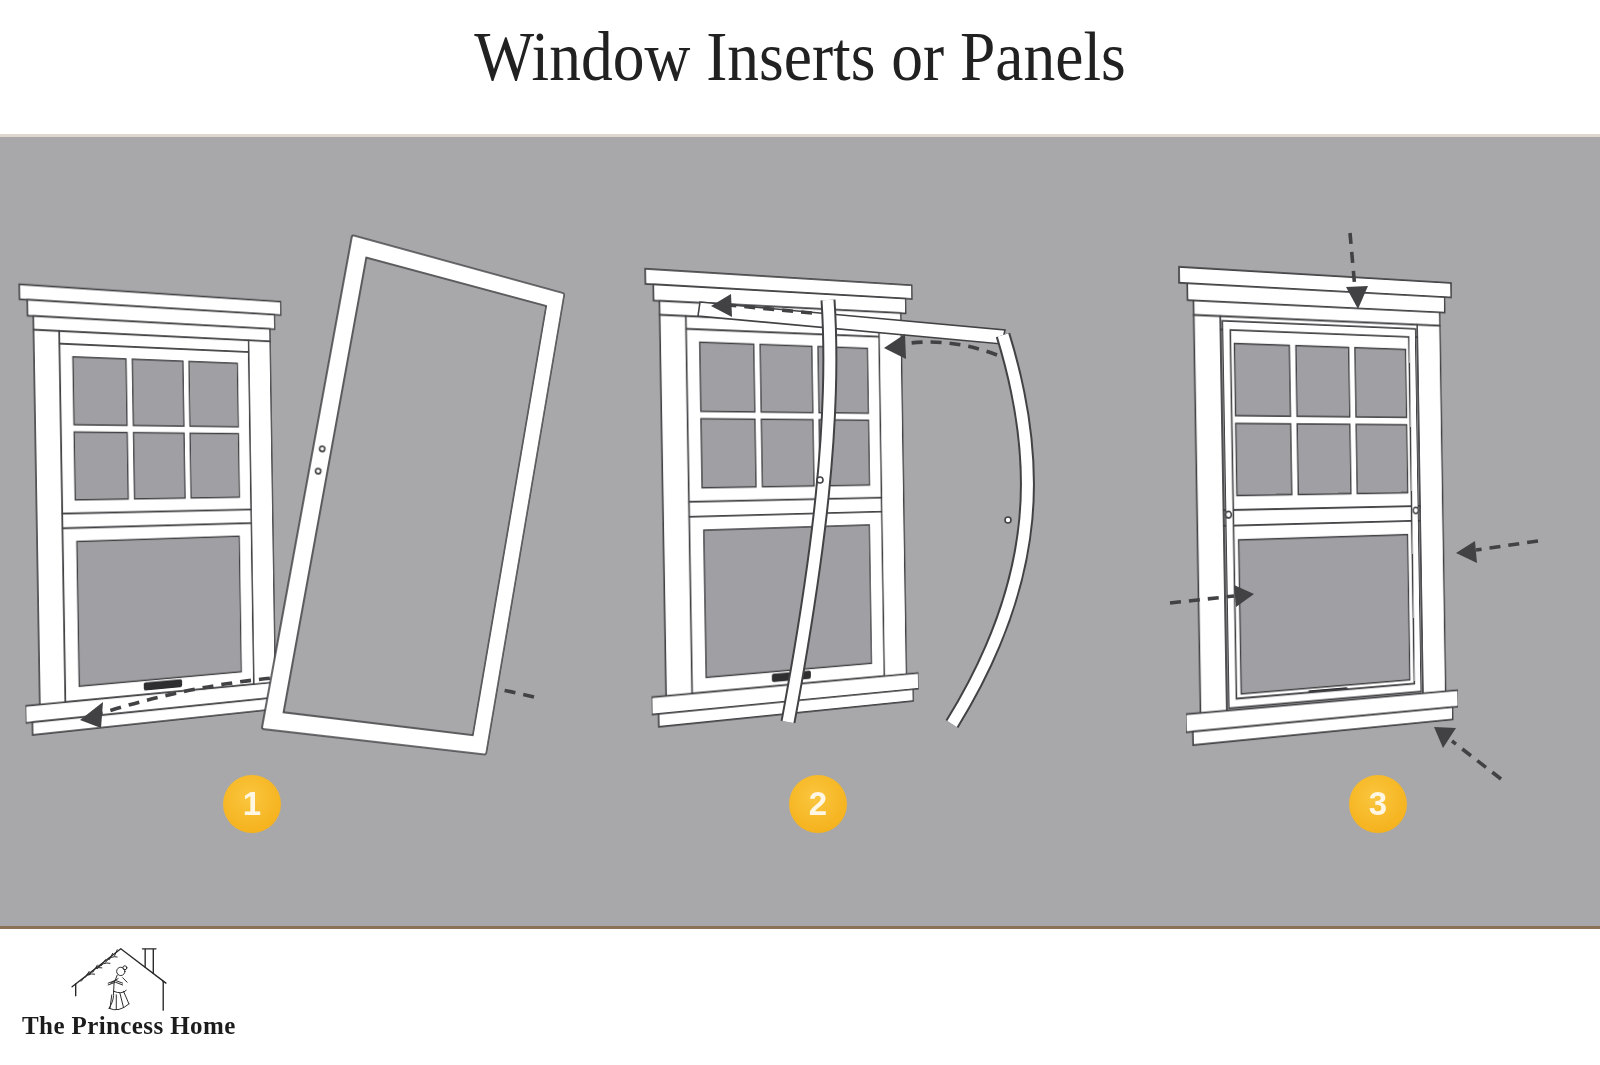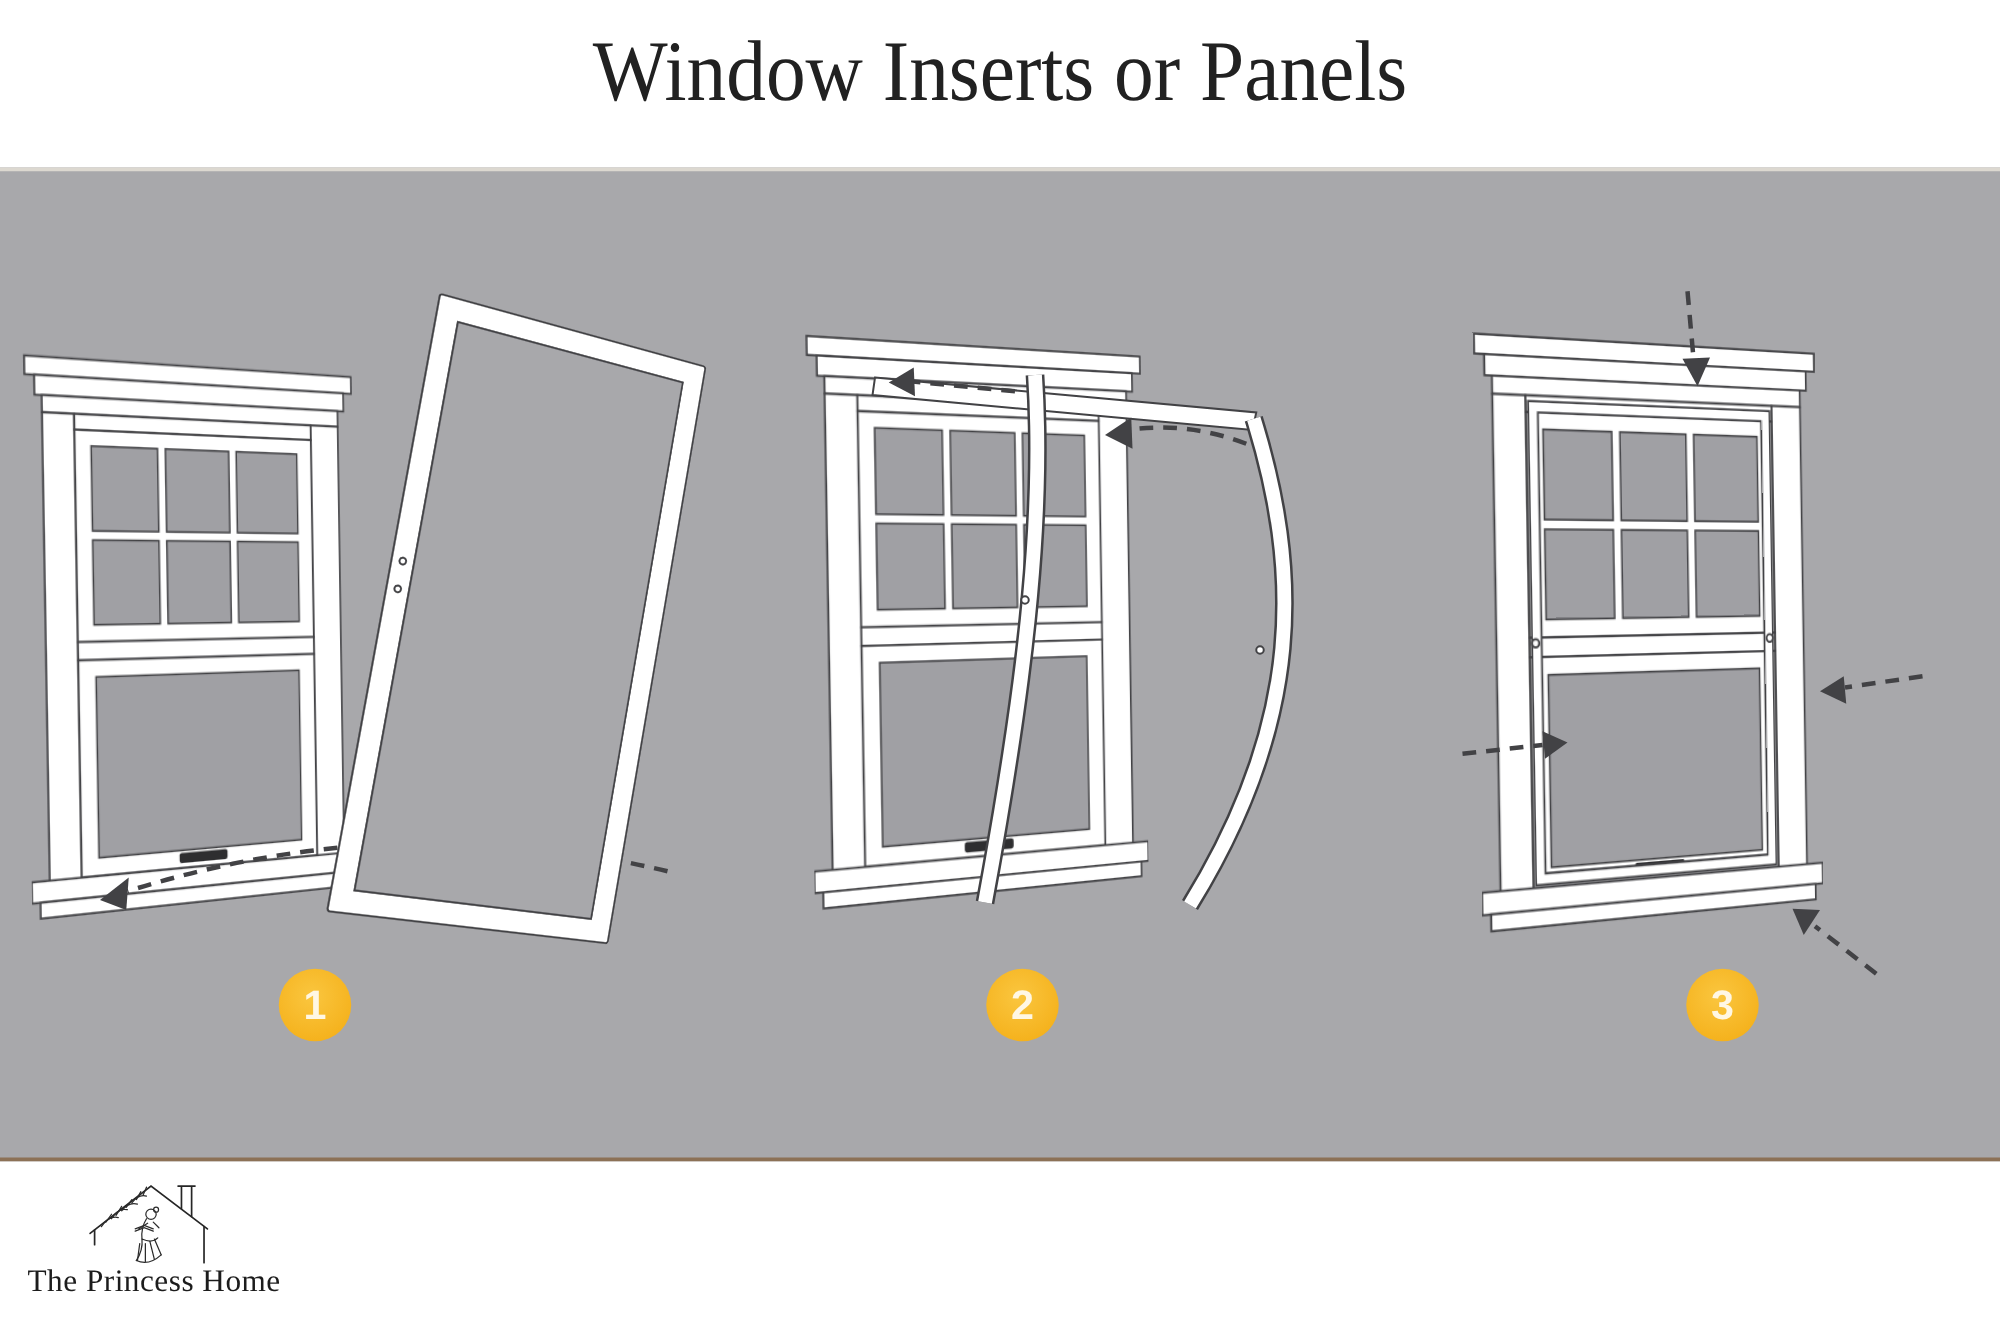--- a/index.html
+++ b/index.html
@@ -50,21 +50,21 @@
   .badge-1{left:223px;top:638px;}
   .badge-2{left:789px;top:638px;}
   .badge-3{left:1349px;top:638px;}
   .logo{position:absolute;left:22px;top:936px;width:212px;height:112px;}
   .logo-icon{position:absolute;left:34px;top:2px;width:126px;height:74px;}
   .logo-icon svg{display:block;width:100%;height:100%;}
   .lg{fill:none;stroke:#262626;stroke-width:1.5;stroke-linecap:round;}
   .lgt{fill:none;stroke:#2c2c2c;stroke-width:1.1;stroke-linecap:round;}
   .logo-text{
     position:absolute;left:0;top:76px;width:100%;margin:0;
-    font-family:"Liberation Serif", serif;font-weight:400;font-size:25px;
+    font-family:"Liberation Serif", serif;font-weight:700;font-size:25px;
     color:var(--logo-color);letter-spacing:.4px;white-space:nowrap;
   }
 </style>
 </head>
 <body style="--banner-bg: #a8a8ab; --banner-top-line: #dcd8d0; --banner-bottom-line: #8c7156; --badge-fill: #f5b21d; --badge-fill-light: #fac63f; --badge-text: #fff7e4; --line: #424245; --glass: #a0a0a4; --title-color: #212121; --logo-color: #1c1c1c;">
 
 <h1 class="page-title">Window Inserts or Panels</h1>
 
 <div class="banner">
 

